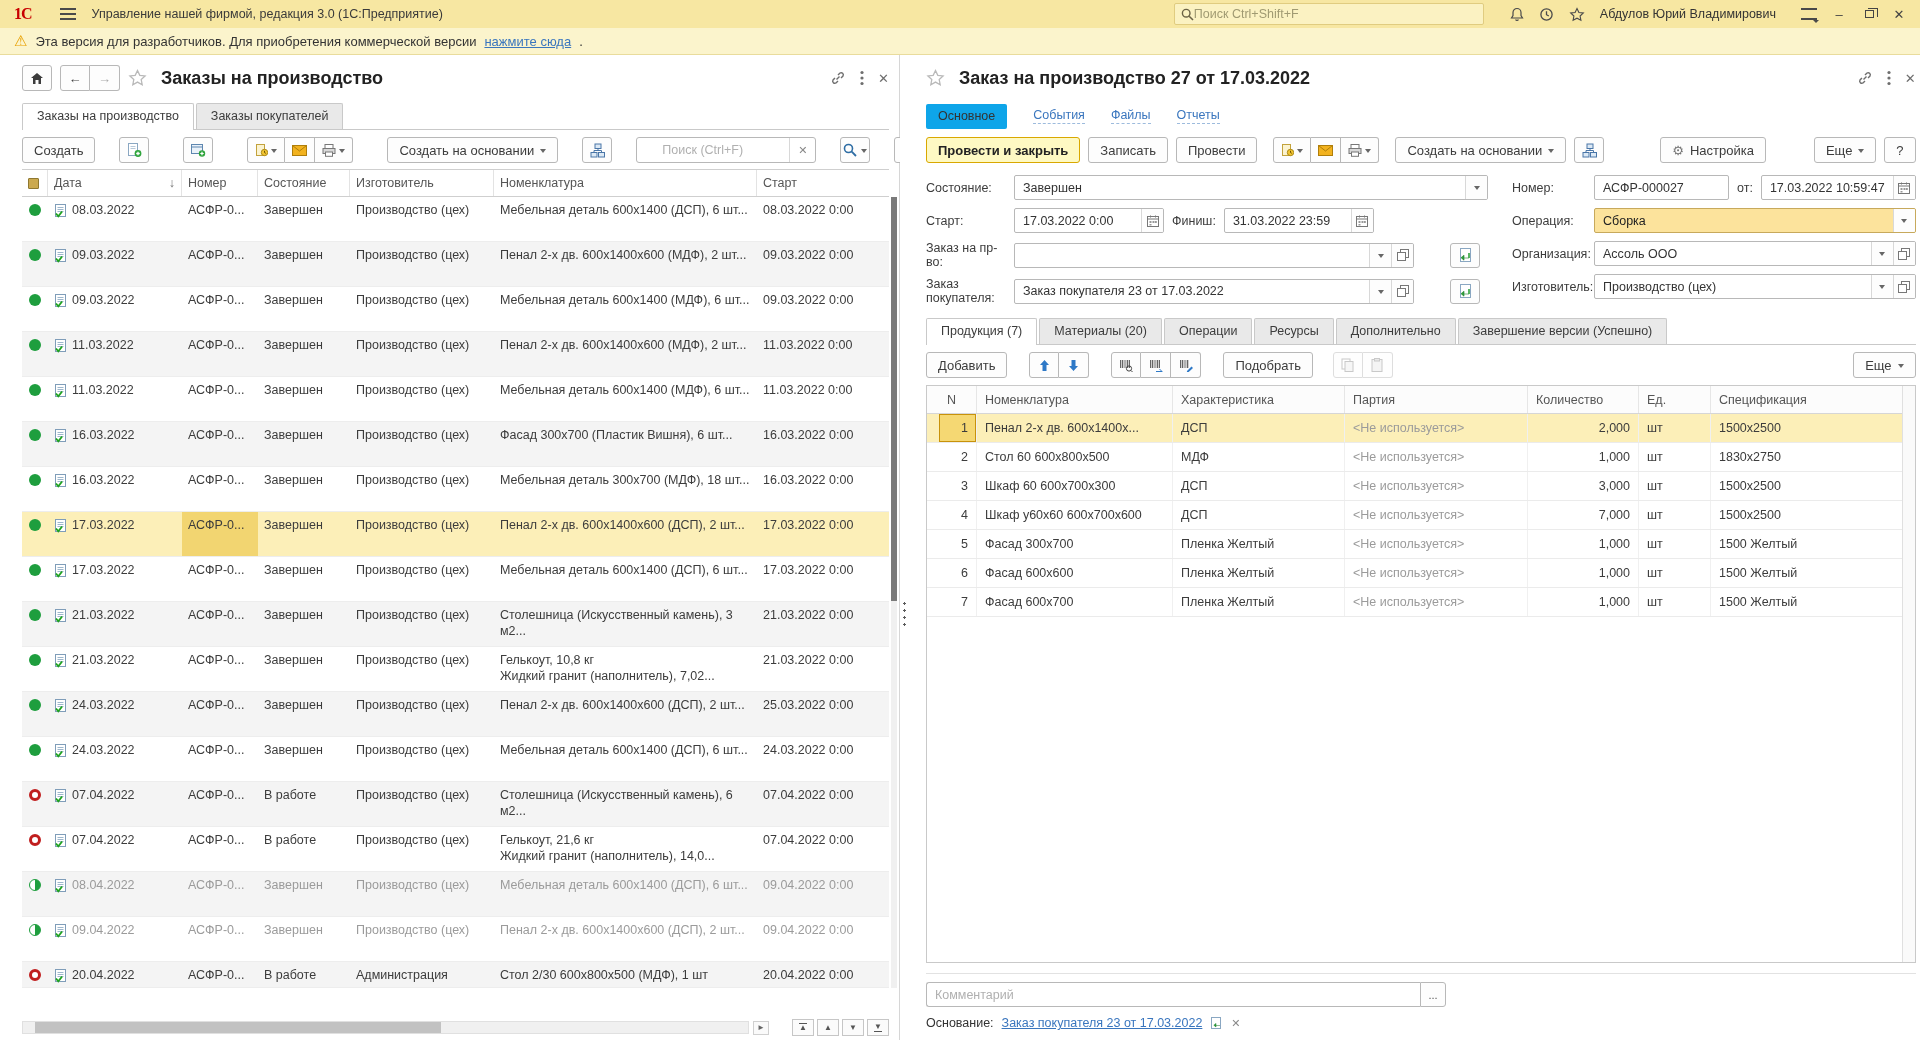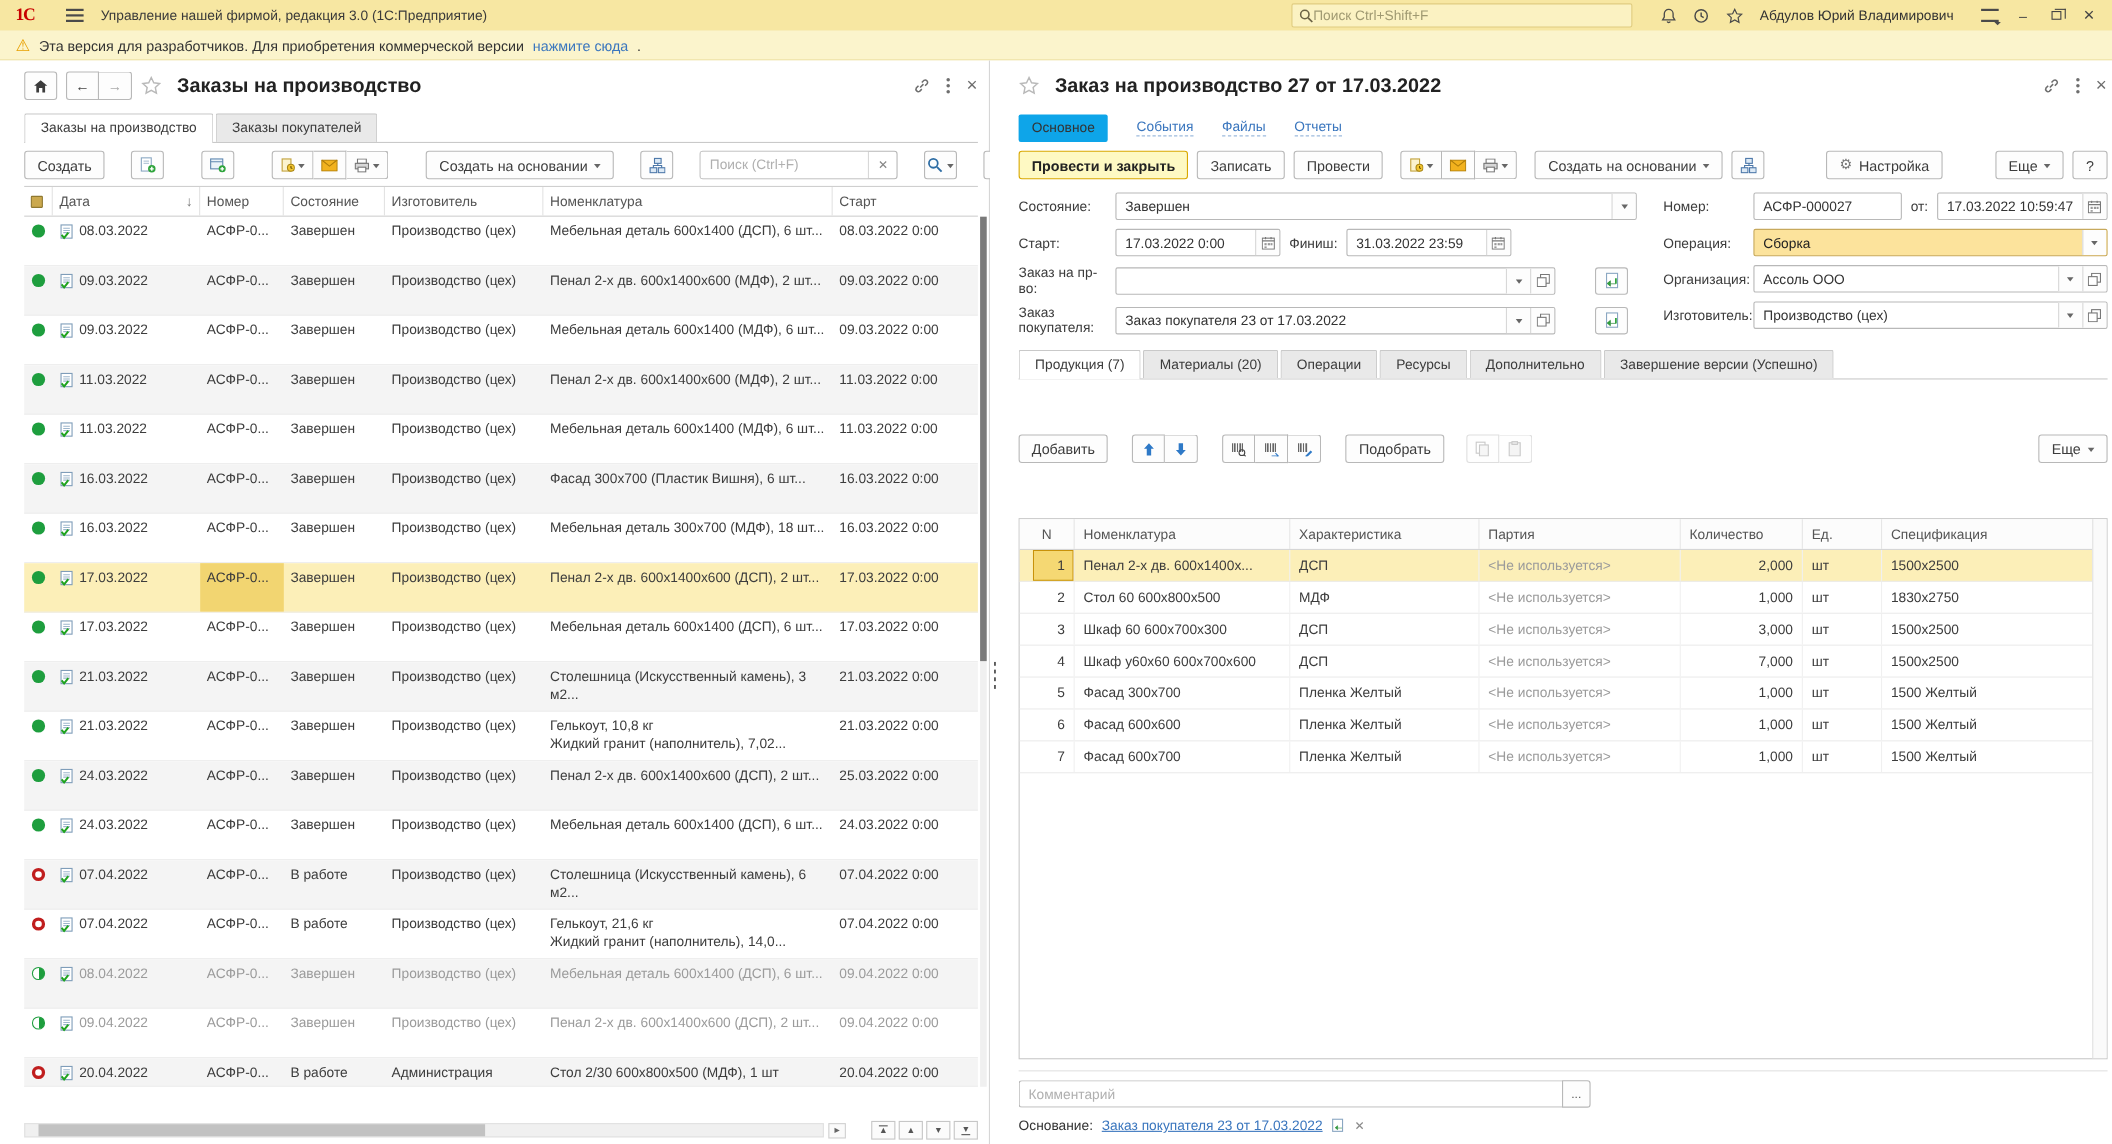--- a/index.html
+++ b/index.html
@@ -22,21 +22,21 @@
   .winbtn { width:22px; height:20px; display:flex; align-items:center; justify-content:center; color:#444; cursor:pointer; margin-left:8px; font-size:13px; }
   .restore-glyph { width:9px; height:8px; border:1px solid #444; position:relative; }
   .restore-glyph:before { content:""; position:absolute; left:2px; top:-3px; width:9px; height:8px; border:1px solid #444; border-left:none; border-bottom:none; }
   .svcmenu { position:relative; width:16px; height:12px; display:flex; flex-direction:column; justify-content:space-between; }
   .svcmenu i { height:2px; background:#4a4a4a; }
   .svcmenu:after { content:""; position:absolute; right:-2px; bottom:-6px; border:3px solid transparent; border-top-color:#4a4a4a; }
 
   
   .warnbar { height:27px; background:#FBF4CC; border-bottom:1px solid #E9DC9C; display:flex; align-items:center; padding:0 14px; flex:0 0 auto; gap:8px; }
   .warn-ic { color:#E8A000; font-size:15px; }
-  .warnbar a { color:#3A76BE; cursor:pointer; }
+  .warnbar a { color:#3A76BE; text-decoration:underline; cursor:pointer; }
 
   
   .workspace { flex:1; display:flex; min-height:0; }
   .panel { background:#fff; display:flex; flex-direction:column; min-height:0; }
   .panel-left  { width:900px; border-right:1px solid #D6D6D6; padding:0 10px 4px 22px; }
   .splitter { width:9px; background:#FBFBFB; position:relative; cursor:col-resize; }
   .splitter .grip { position:absolute; top:545px; left:2px; width:5px; height:28px;
      background-image:radial-gradient(#5a5a5a 1.1px, transparent 1.2px); background-size:5px 7px; }
   .panel-right { flex:1; padding:0 18px 6px 26px; }
 
@@ -63,21 +63,21 @@
   
   .toolbar { display:flex; align-items:center; padding:7px 0 6px; gap:24px; flex:0 0 auto; }
   .btn { height:26px; display:inline-flex; align-items:center; gap:6px; background:#FDFDFD; border:1px solid #B8B8B8;
      border-radius:3px; padding:0 11px; cursor:pointer; color:#3c3c3c; white-space:nowrap; }
   .btn.primary { background:#fef9c3; border-color:#D9A800; font-weight:bold; color:#222; }
   .caret { width:0; height:0; border:3.5px solid transparent; border-top:4.5px solid #666; margin-top:4px; }
   .btn-group { display:inline-flex; }
   .btn-group .iconbtn { border-radius:0; border-left:none; }
   .btn-group .iconbtn:first-child { border-radius:3px 0 0 3px; border-left:1px solid #B8B8B8; }
   .btn-group .iconbtn:last-child { border-radius:0 3px 3px 0; }
-  .search-box { display:flex; height:26px; border:1px solid #B8B8B8; border-radius:3px; width:180px; background:#fff; }
+  .search-box { display:flex; height:26px; border:1px solid #B8B8B8; border-radius:3px; width:180px; background:#fff;padding-left:17px; }
   .search-box input { flex:1; border:none; outline:none; padding:0 8px; font-size:12.5px; font-family:inherit; color:#444; min-width:0; }
   .search-box input::placeholder { color:#B0B0B0; }
   .search-clear { width:26px; align-self:stretch; border-left:1px solid #D8D8D8; display:flex; align-items:center; justify-content:center; color:#888; cursor:pointer; font-size:11px; }
   .grayed { opacity:.45; }
 
   
   .l-table { flex:0 0 auto; position:relative; }
   .lt-head { display:grid; grid-template-columns:26px 134px 76px 92px 144px 1fr 132px; height:28px;
      border-top:1px solid #CFCFCF; border-bottom:1px solid #CFCFCF; align-items:center; color:#555; font-size:12.5px; }
   .lt-head .hc { padding:0 6px; border-right:1px solid #E3E3E3; height:100%; display:flex; align-items:center; gap:6px; overflow:hidden; }
@@ -131,21 +131,21 @@
   .field { display:flex; align-items:stretch; height:25px; border:1px solid #B8B8B8; border-radius:2px; background:#fff; overflow:hidden; }
   .field .val { flex:1; display:flex; align-items:center; padding:0 8px; font-size:12.5px; color:#333; white-space:nowrap; overflow:hidden; }
   .field .seg { width:22px; border-left:1px solid #D8D8D8; display:flex; align-items:center; justify-content:center; cursor:pointer; background:#FDFDFD; }
   .field.yellow { background:#FCE39C; border-color:#C7A95C; }
   .field.yellow .val { color:#222; }
   .grow { flex:1; }
   .greenbtn { width:27px; height:25px; margin-left:36px; }
   .inline-label { margin:0 8px; color:#3c3c3c; font-size:12.5px; }
 
   
-  .detail { flex:1; display:flex; flex-direction:column; min-height:0;gap:43px; }
+  .detail { flex:1; display:flex; flex-direction:column; min-height:0; }
   .d-tabs { display:flex; align-items:flex-end; height:30px; border-bottom:1px solid #C9C9C9; flex:0 0 auto; }
   .d-toolbar { display:flex; align-items:center; gap:8px; padding:7px 0; flex:0 0 auto; }
   .d-table-wrap { flex:1; border:1px solid #C9C9C9; display:flex; min-height:0; margin-bottom:10px; }
   .pt { flex:1; display:flex; flex-direction:column; min-width:0; }
   .pt-head { display:grid; grid-template-columns:12px 38px 196px 172px 183px 111px 72px 1fr; height:28px;
      border-bottom:1px solid #D6D6D6; align-items:center; color:#555; font-size:12.5px; background:#FCFCFC; }
   .pt-head .hc { padding:0 8px; border-right:1px solid #E6E6E6; height:100%; display:flex; align-items:center; overflow:hidden; }
   .pt-head .hc:first-child, .pt-head .hc:last-child { border-right:none; }
   .pt-row { display:grid; grid-template-columns:12px 38px 196px 172px 183px 111px 72px 1fr; height:29px;
      border-bottom:1px solid #EBEBEB; cursor:pointer; }

